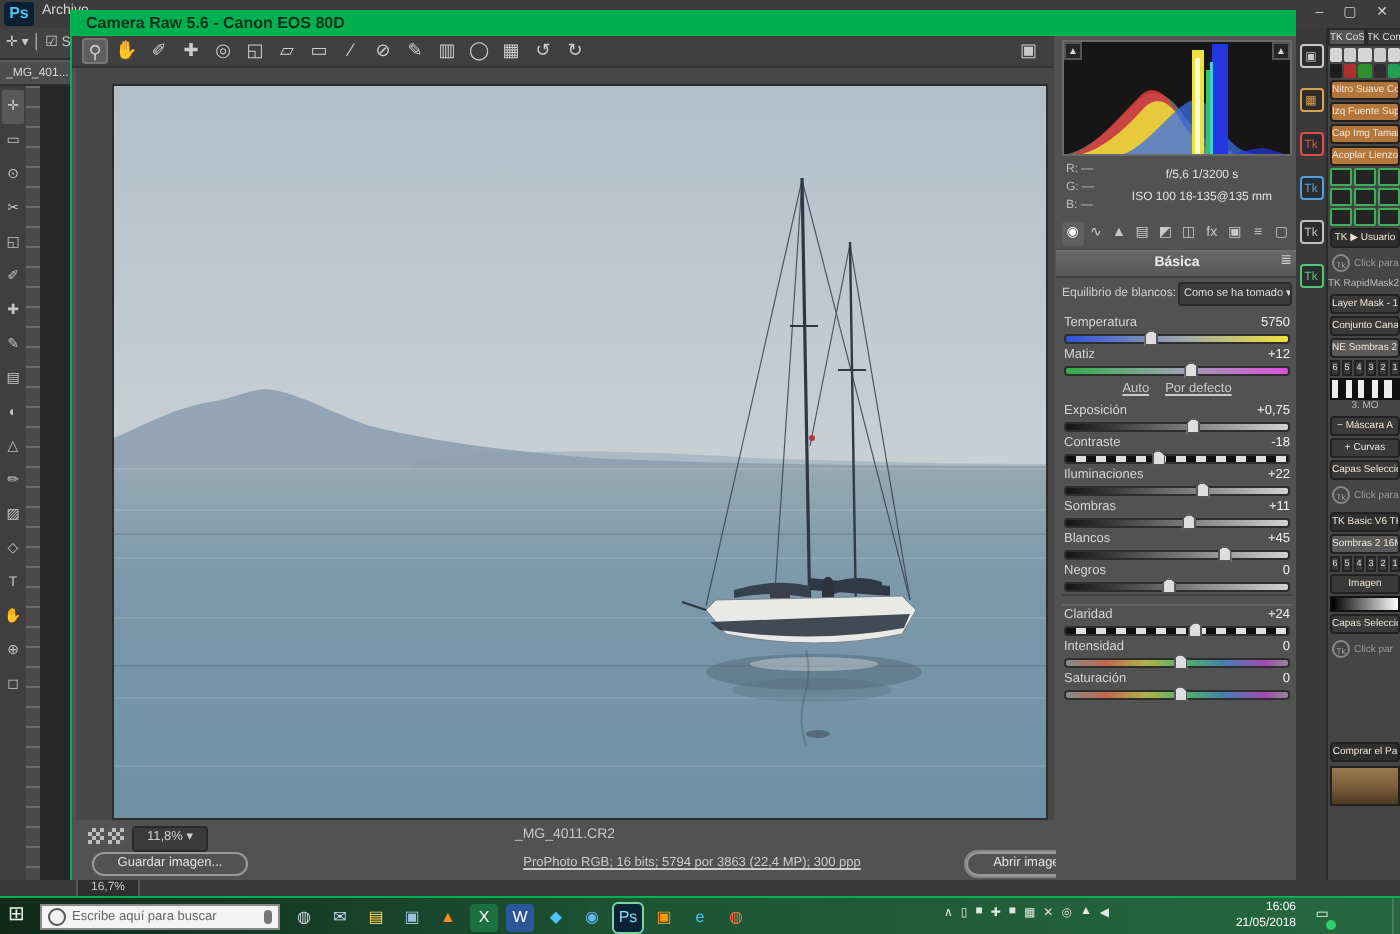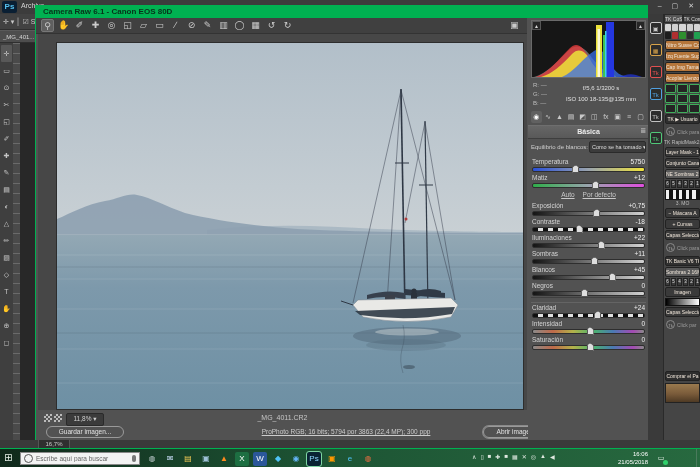--- a/index.html
+++ b/index.html
@@ -174,21 +174,21 @@
       <div class="pstool">✋</div>
       <div class="pstool">⊕</div>
       <div class="pstool">◻</div>
     </div>
   <div id="ps-ruler" class="abs"></div>
   <div id="ps-canvasgap" class="abs"></div>
   <div id="ps-statusbar" class="abs"></div>
   <div id="ps-statuszoom" class="abs">16,7%</div>
 
   <div id="cr-dialog" class="abs">
-    <div id="cr-titlebar" class="abs">Camera Raw 6.1 - Canon EOS 80D</div>
+    <div id="cr-titlebar" class="abs">Camera Raw 5.6 - Canon EOS 80D</div>
     <div id="cr-toolbar" class="abs">
         <span class="crtool active">⚲</span>
         <span class="crtool">✋</span>
         <span class="crtool">✐</span>
         <span class="crtool">✚</span>
         <span class="crtool">◎</span>
         <span class="crtool">◱</span>
         <span class="crtool">▱</span>
         <span class="crtool">▭</span>
         <span class="crtool">∕</span>

